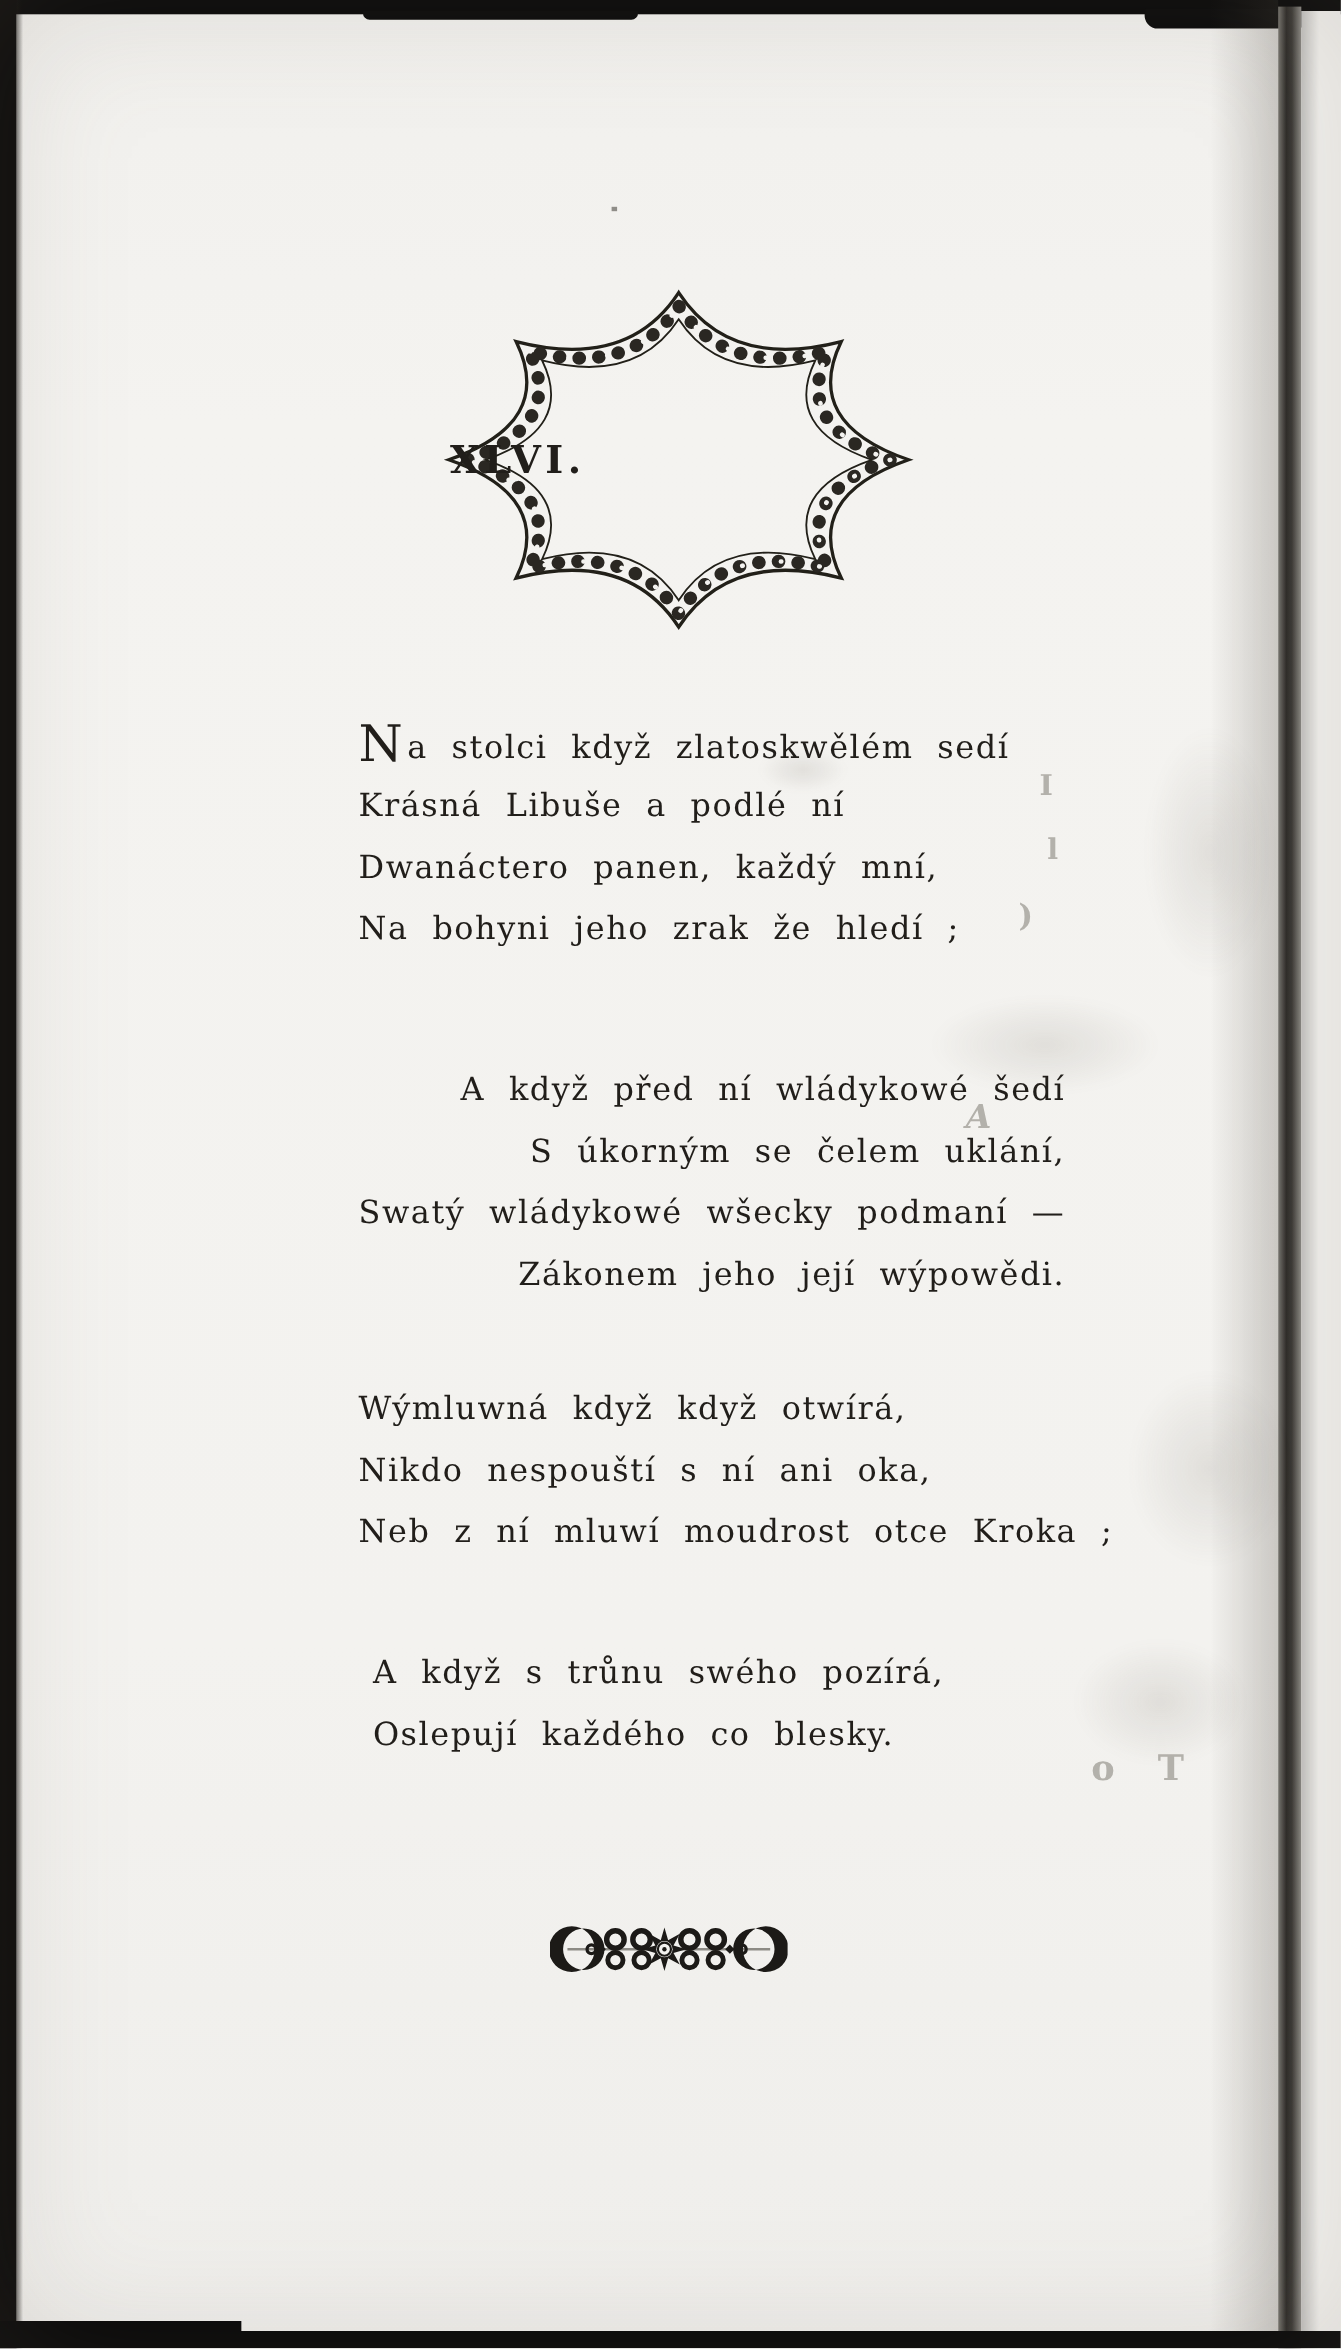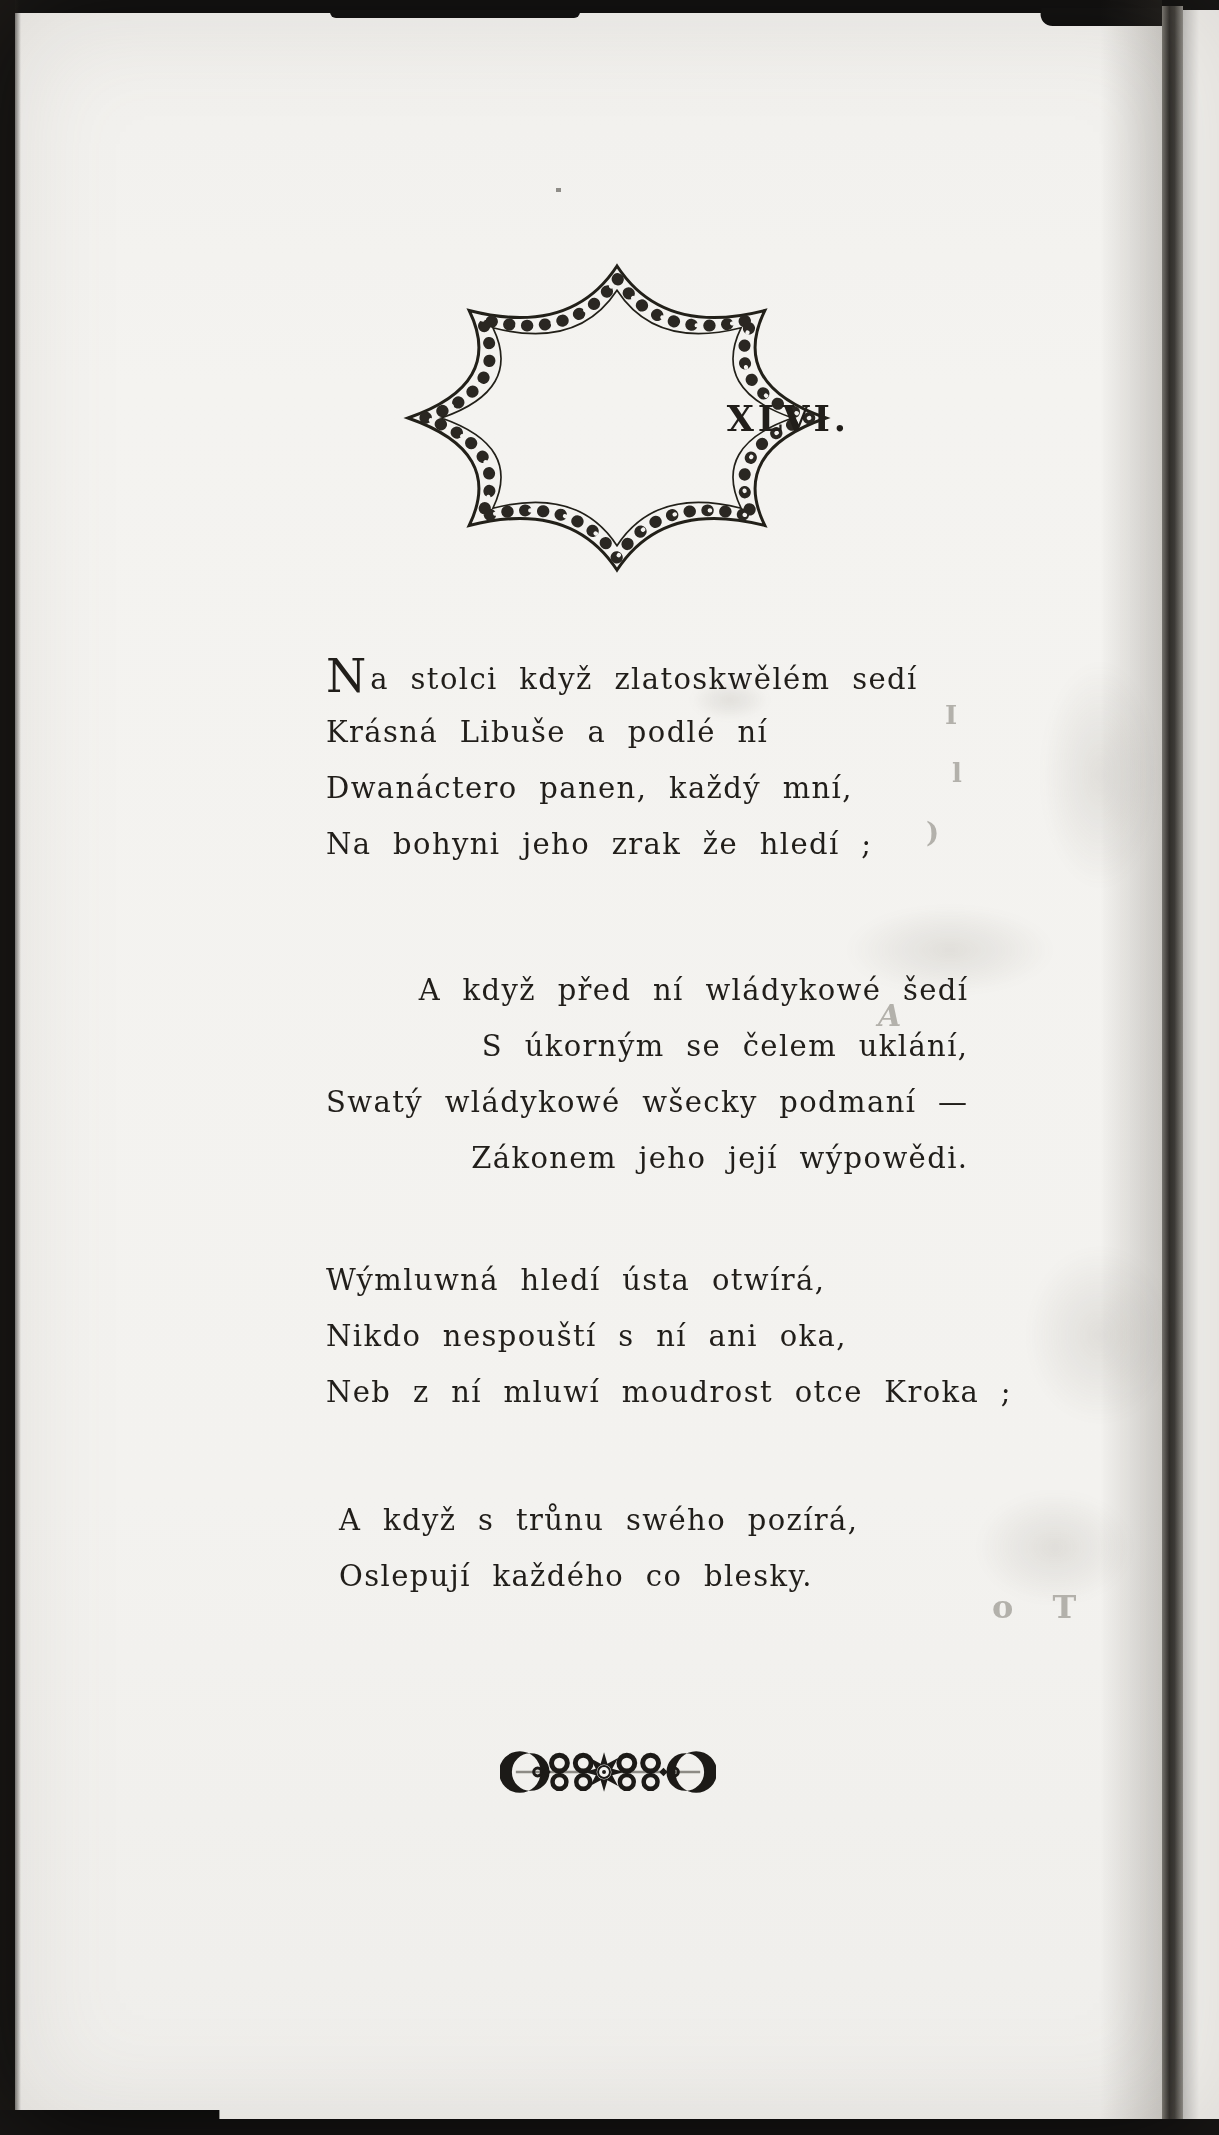--- a/index.html
+++ b/index.html
@@ -21,21 +21,21 @@
   .gutter-line{position:absolute;left:1162px;top:6px;width:21px;height:2129px;
         background:linear-gradient(90deg,#77756f 0%,#2d2b28 35%,#3c3a36 60%,#8b8984 100%);}
   .next-page{position:absolute;left:1183px;top:10px;width:36px;height:2125px;
         background:linear-gradient(90deg,rgba(0,0,0,.20) 0%,rgba(0,0,0,0) 45%),#f2f1ee;}
   .vignette{position:absolute;inset:0;pointer-events:none;
         box-shadow:inset 0 0 120px rgba(120,112,98,.18);}
   .speck{position:absolute;left:556px;top:188px;width:5px;height:4px;background:#8f8d88;}
 
   
   .chapter-frame{position:absolute;left:402px;top:258px;width:430px;height:320px;}
-  .chapter-number{position:absolute;left:420px;top:398px;width:430px;text-align:right;
+  .chapter-number{position:absolute;left:409px;top:398px;width:430px;text-align:left;
         font-weight:bold;font-size:35px;letter-spacing:4px;color:#211e1a;}
 
   
   .stanza{position:absolute;left:326px;color:#211e1a;font-weight:normal;font-size:29px;
         letter-spacing:1.4px;word-spacing:11px;}
   .stanza .line{height:56px;line-height:56px;white-space:nowrap;}
   .stanza1{top:648px;}
   .stanza2{top:962px;text-align:right;}
   .stanza3{top:1252px;}
   .stanza4{top:1492px;margin-left:13px;}
@@ -111,21 +111,21 @@
   </div>
 
   <div class="stanza stanza2">
     <div class="line">A když před ní wládykowé šedí</div>
     <div class="line">S úkorným se čelem uklání,</div>
     <div class="line">Swatý wládykowé wšecky podmaní —</div>
     <div class="line">Zákonem jeho její wýpowědi.</div>
   </div>
 
   <div class="stanza stanza3">
-    <div class="line">Wýmluwná hledí ústa otwírá,</div>
+    <div class="line">Wýmluwná když když otwírá,</div>
     <div class="line">Nikdo nespouští s ní ani oka,</div>
     <div class="line">Neb z ní mluwí moudrost otce Kroka ;</div>
   </div>
 
   <div class="stanza stanza4">
     <div class="line">A když s trůnu swého pozírá,</div>
     <div class="line">Oslepují každého co blesky.</div>
   </div>
 
   <svg class="footer-vignette" viewBox="0 0 218 48" xmlns="http://www.w3.org/2000/svg" aria-hidden="true">

